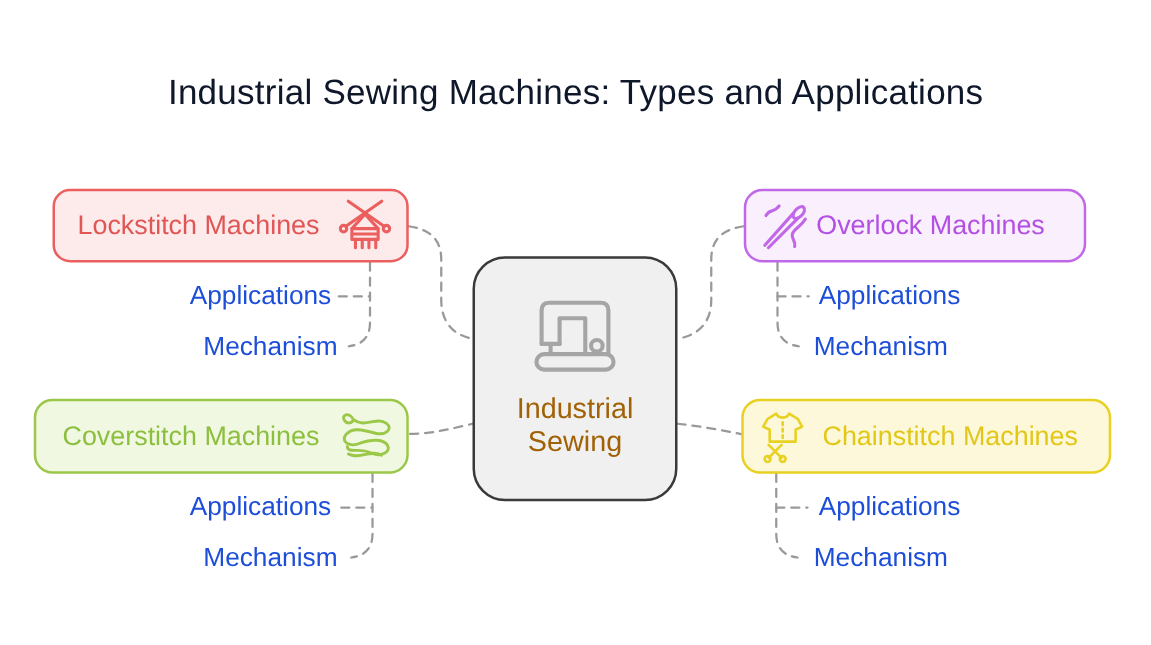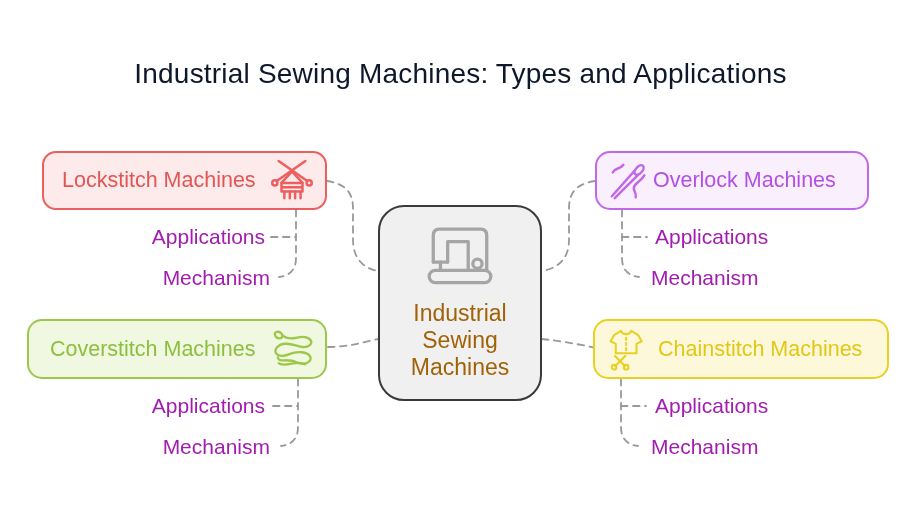--- a/index.html
+++ b/index.html
@@ -20,21 +20,21 @@
   }
   .branch-node .label{font-size:21.5px;color:var(--text);white-space:nowrap;}
   .branch-node .nicon{flex:0 0 auto;display:flex;color:var(--accent);}
   .center-node{
     position:absolute;left:378px;top:205px;width:164px;height:196px;
     box-sizing:border-box;border:2.5px solid #3a3a3a;border-radius:26px;
     background:#f0f0f0;display:flex;flex-direction:column;align-items:center;
     justify-content:center;gap:10px;
   }
   .center-node .clabel{font-size:23px;line-height:27px;color:#a16207;text-align:center;}
-  .sub-label{position:absolute;font-size:21px;line-height:28px;color:#a21caf;white-space:nowrap;}
+  .sub-label{position:absolute;font-size:21px;line-height:28px;color:#1d4ed8;white-space:nowrap;}
   .sub-label.right-align{text-align:right;}
   .ic{display:block;}
 </style>
 </head>
 <body style="--connector: #999999;">
 
 <svg class="connectors" width="921" height="516" viewBox="0 0 921 516">
 
   <path d="M327,181 C347,184 353,194 353,208 L353,240 C353,257 362,268 378,271"></path>
 
@@ -95,21 +95,20 @@
       <path d="M24,35 L24,15 L44,15 L44,43"></path>
       <path d="M10,35 L24,35"></path>
       <path d="M17,35 L17,42"></path>
       <rect x="6" y="43" width="60" height="12" rx="6"></rect>
       <circle cx="53" cy="36.5" r="4.5"></circle>
     </svg>
   </span>
   <div class="clabel">
     <div>Industrial</div>
     <div>Sewing</div>
-    <div>Machines</div>
   </div>
 </div>
 
 <div class="branch-node" style="left: 27px; top: 319px; width: 300px; height: 60px; justify-content: space-between; padding: 0px 10px 0px 21px; --accent: #9cc84a; --bg: #f1f8e1; --text: #8cbf3d;">
   <span class="label">Coverstitch Machines</span>
   <span class="nicon">
     <svg class="ic" width="45" height="45" viewBox="0 0 46 46" fill="none" stroke="currentColor" stroke-width="2.4" stroke-linecap="round" stroke-linejoin="round">
       <path d="M13,9 C10,2 2,5 6,10 C8,12.5 12,12 13,9 Z"></path>
       <path d="M13,9 C23,16 32,6 40,12 C46,16.5 39,22 31,20 C20,17 12,15 7,21 C2,27 10,32 19,28 C28,24.5 38,25 41,30 C44,35.5 35,40 27,36 C18,31.5 9,37 8,31"></path>
       <path d="M9,37 C17,42 27,33 36,38"></path>

